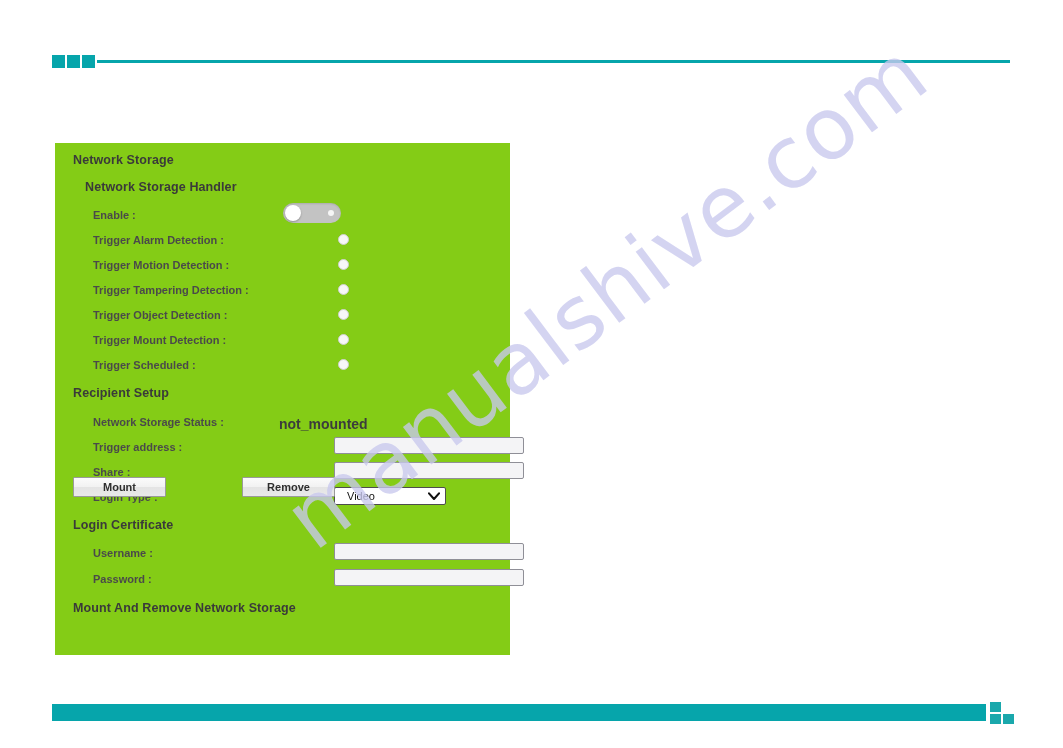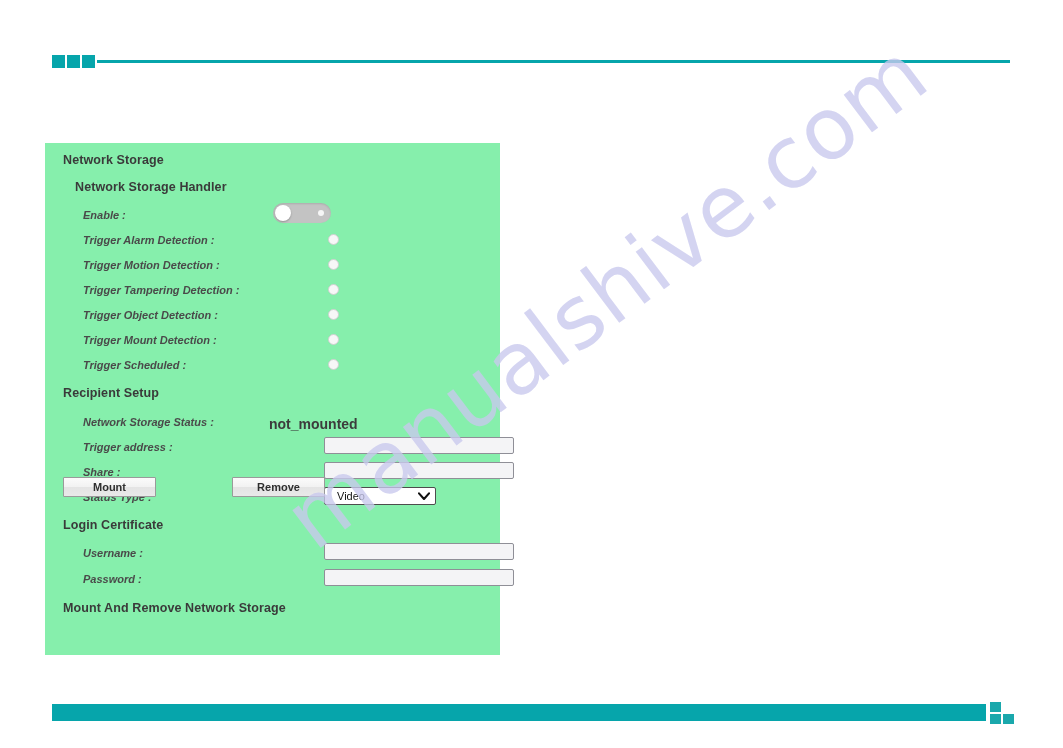--- a/index.html
+++ b/index.html
@@ -98,46 +98,45 @@
     transform-origin: center center;
     white-space: nowrap;
     pointer-events: none;
     user-select: none;
     z-index: 40;
   }
 
   
   .panel {
     position: absolute;
-    left: 45px;
+    left: 55px;
     top: 143px;
     width: 455px;
     height: 512px;
-    background: #86efac;
+    background: #84cc16;
     z-index: 5;
   }
 
   .section-title {
     position: absolute;
     left: 18px;
     font-size: 12.5px;
     font-weight: bold;
     color: #3a3a3a;
     letter-spacing: 0.1px;
     white-space: nowrap;
   }
 
   .field-label {
     position: absolute;
     left: 38px;
     font-size: 11px;
     font-weight: bold;
     color: #4a4a4a;
     white-space: nowrap;
-    font-style: italic;
   }
 
   .field-value {
     position: absolute;
     left: 224px;
     font-size: 14px;
     font-weight: bold;
     color: #3c3c3c;
     white-space: nowrap;
   }
@@ -304,21 +303,21 @@
 
     <div class="field-label" style="top:273px;text-align:center;">Network Storage Status :</div>
     <div class="field-value" style="top:273px;">not_mounted</div>
 
     <div class="field-label" style="top:298px;">Trigger address :</div>
     <input class="text-input" type="text" style="top: 294px;" placeholder="">
 
     <div class="field-label" style="top:323px;">Share :</div>
     <input class="text-input" type="text" style="top: 319px;" placeholder="">
 
-    <div class="field-label" style="top:348px;">Status Type :</div>
+    <div class="field-label" style="top:348px;">Login Type :</div>
     <div class="select-wrap" style="top:344px;">
       <div class="select-box">
         <span class="sel-text">Video</span>
         <svg class="select-arrow" viewBox="0 0 12 9">
           <path d="M1 1.4 L6 7 L11 1.4" fill="none" stroke="#111" stroke-width="2.1" stroke-linecap="round" stroke-linejoin="round"></path>
         </svg>
       </div>
     </div>
 
     <div class="section-title" style="top:375px;">Login Certificate</div>

